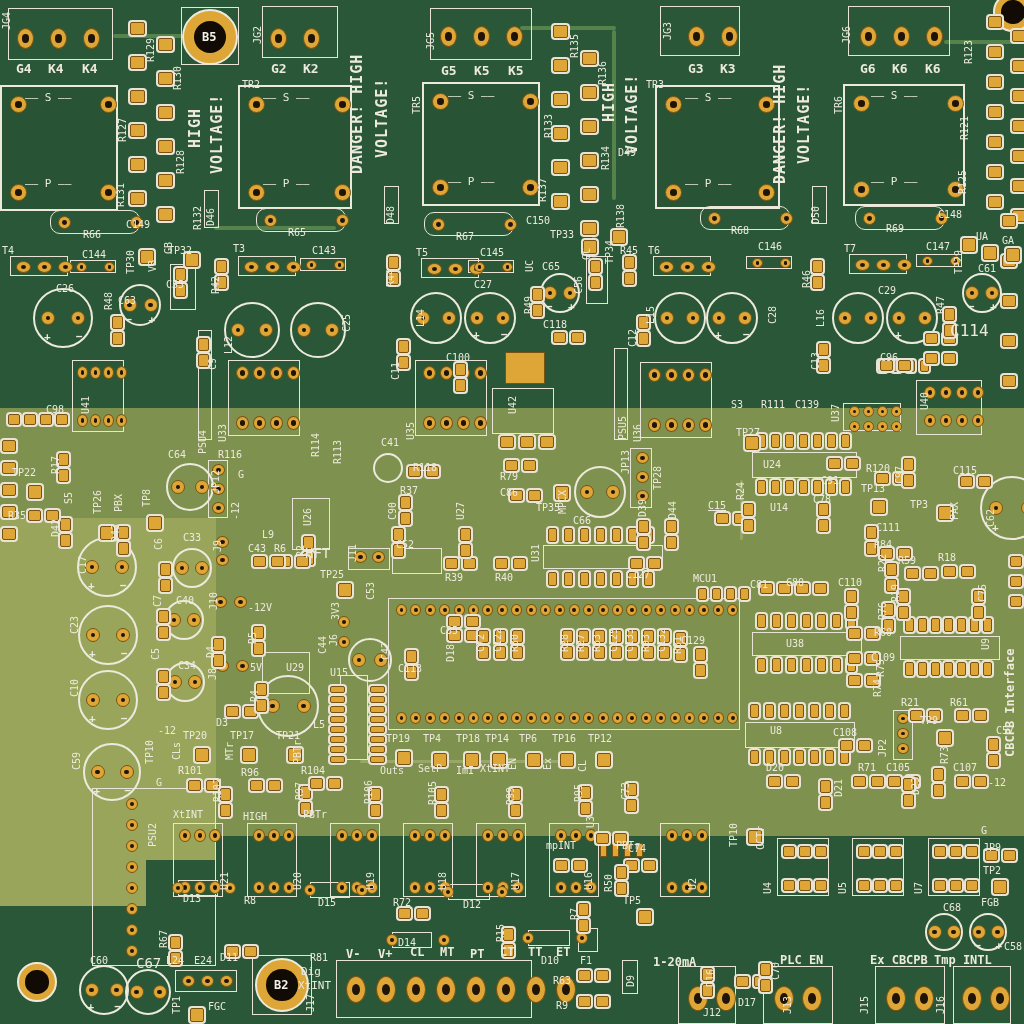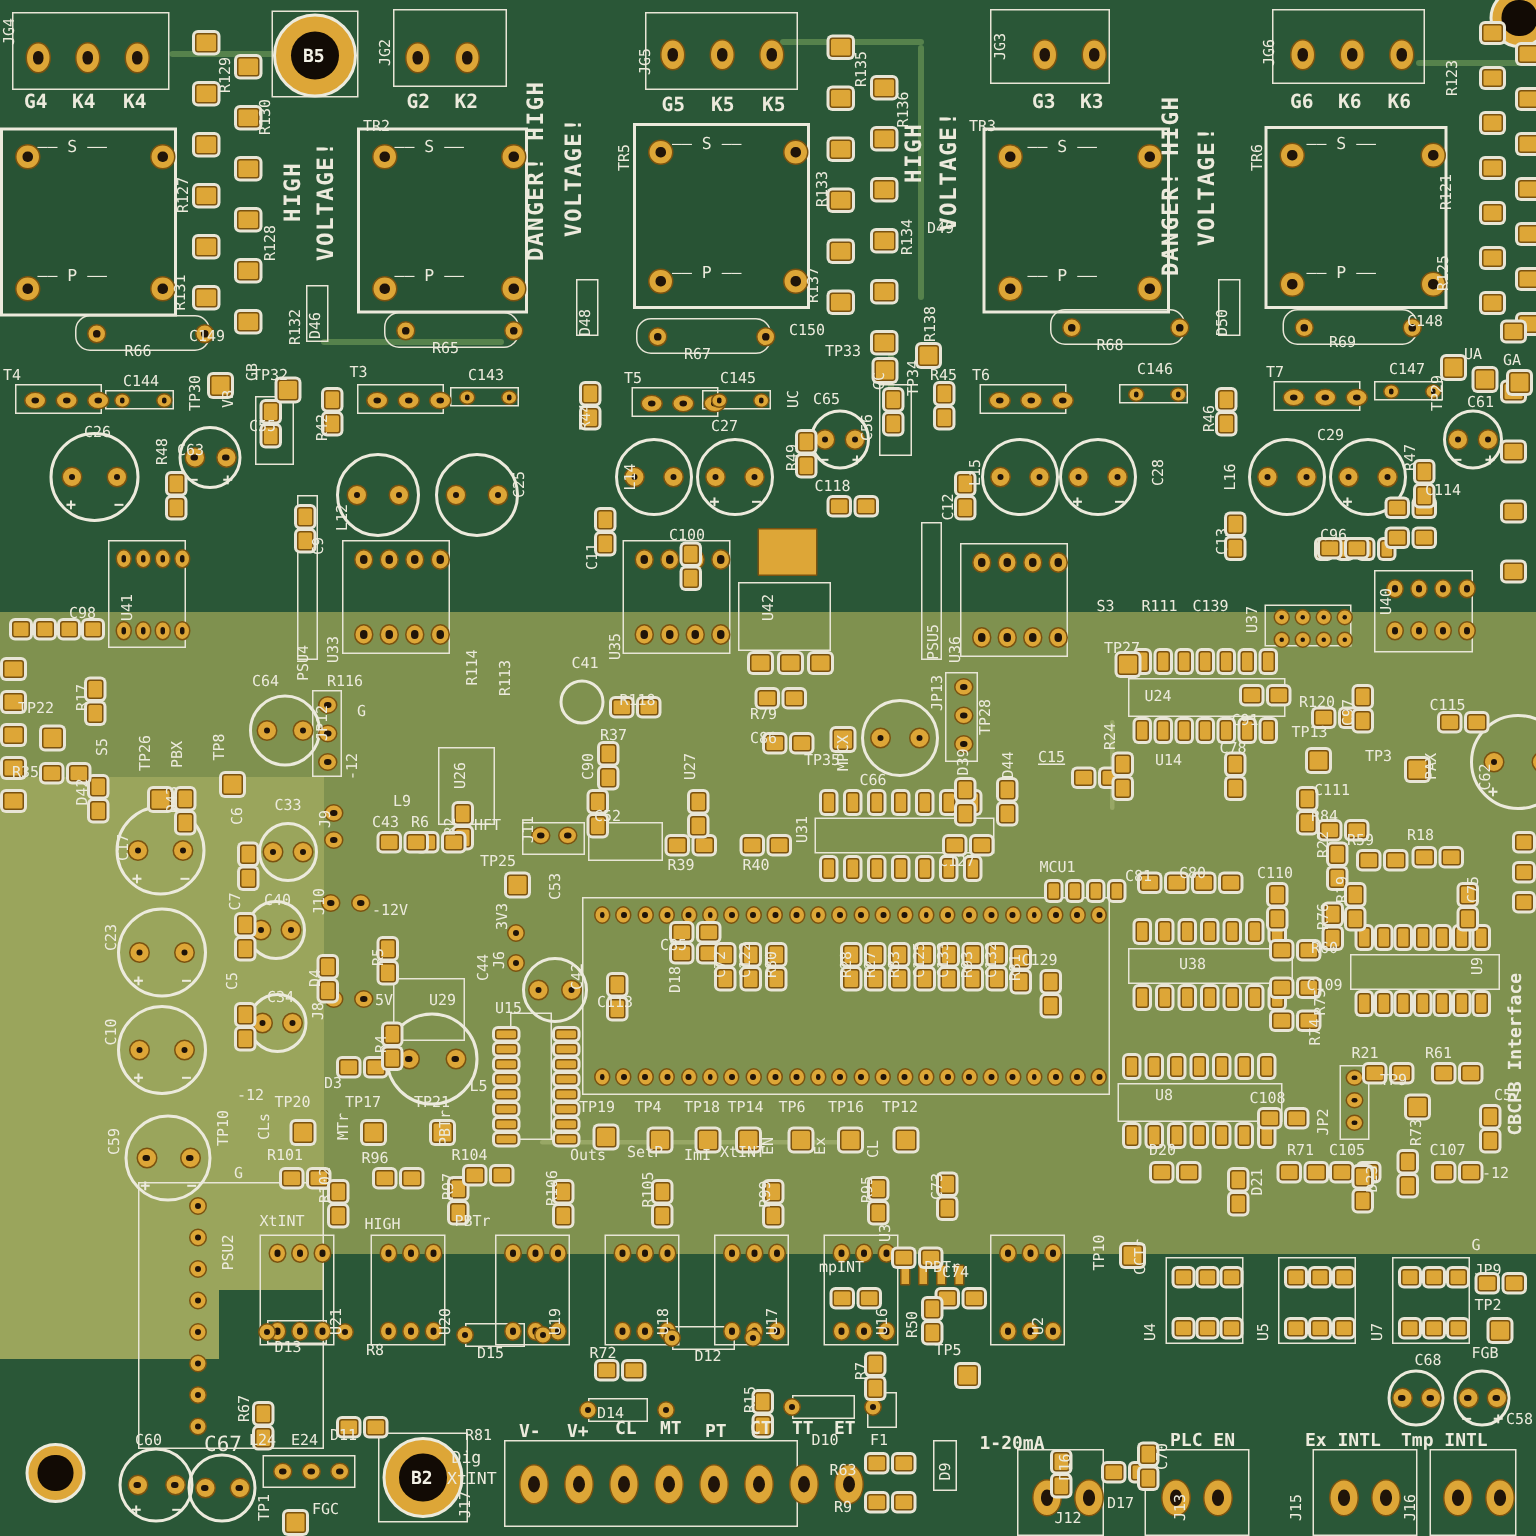--- a/index.html
+++ b/index.html
@@ -1676,21 +1676,21 @@
     <div class="lbl v" style="left: 416px; top: 327px; font-size: 10px;">L14</div>
     <div class="lbl" style="left: 474px; top: 280px; font-size: 10px;">C27</div>
     <div class="lbl v" style="left: 524px; top: 314px; font-size: 10px;">R49</div>
     <div class="lbl" style="left: 542px; top: 262px; font-size: 10px;">C65</div>
     <div class="lbl" style="left: 543px; top: 320px; font-size: 10px;">C118</div>
     <div class="lbl v" style="left: 628px; top: 347px; font-size: 10px;">C12</div>
     <div class="lbl v" style="left: 646px; top: 324px; font-size: 10px;">L15</div>
     <div class="lbl v" style="left: 768px; top: 324px; font-size: 10px;">C28</div>
     <div class="lbl v" style="left: 816px; top: 327px; font-size: 10px;">L16</div>
     <div class="lbl" style="left: 878px; top: 286px; font-size: 10px;">C29</div>
-    <div class="lbl" style="left: 950px; top: 323px; font-size: 10px;">C114</div>
+    <div class="lbl" style="left: 950px; top: 323px; font-size: 16px;">C114</div>
     <div class="lbl" style="left: 880px; top: 353px; font-size: 10px;">C96</div>
     <div class="lbl v" style="left: 208px; top: 370px; font-size: 10px;">C9</div>
     <div class="lbl v" style="left: 391px; top: 380px; font-size: 10px;">C11</div>
     <div class="lbl v" style="left: 811px; top: 370px; font-size: 10px;">C13</div>
     <div class="lbl" style="left: 46px; top: 405px; font-size: 10px;">C98</div>
     <div class="lbl" style="left: 446px; top: 353px; font-size: 10px;">C100</div>
     <div class="lbl v" style="left: 198px; top: 454px; font-size: 10px;">PSU4</div>
     <div class="lbl v" style="left: 218px; top: 442px; font-size: 10px;">U33</div>
     <div class="lbl v" style="left: 406px; top: 440px; font-size: 10px;">U35</div>
     <div class="lbl v" style="left: 633px; top: 442px; font-size: 10px;">U36</div>
@@ -1720,21 +1720,21 @@
     <div class="lbl v" style="left: 231px; top: 520px; font-size: 10px;">-12</div>
     <div class="lbl" style="left: 262px; top: 530px; font-size: 10px;">L9</div>
     <div class="lbl v" style="left: 303px; top: 526px; font-size: 10px;">U26</div>
     <div class="lbl v" style="left: 78px; top: 574px; font-size: 10px;">C17</div>
     <div class="lbl v" style="left: 154px; top: 550px; font-size: 10px;">C6</div>
     <div class="lbl" style="left: 183px; top: 533px; font-size: 10px;">C33</div>
     <div class="lbl v" style="left: 213px; top: 552px; font-size: 10px;">J9</div>
     <div class="lbl" style="left: 248px; top: 544px; font-size: 10px;">C43</div>
     <div class="lbl" style="left: 274px; top: 544px; font-size: 10px;">R6</div>
     <div class="lbl v" style="left: 296px; top: 557px; font-size: 10px;">R2</div>
-    <div class="lbl" style="left: 316px; top: 546px; font-size: 10px;">HFT</div>
+    <div class="lbl" style="left: 305px; top: 546px; font-size: 14px;">HFT</div>
     <div class="lbl" style="left: 320px; top: 570px; font-size: 10px;">TP25</div>
     <div class="lbl v" style="left: 153px; top: 607px; font-size: 10px;">C7</div>
     <div class="lbl" style="left: 176px; top: 596px; font-size: 10px;">C40</div>
     <div class="lbl v" style="left: 209px; top: 610px; font-size: 10px;">J10</div>
     <div class="lbl" style="left: 248px; top: 603px; font-size: 10px;">-12V</div>
     <div class="lbl v" style="left: 248px; top: 644px; font-size: 10px;">R5</div>
     <div class="lbl v" style="left: 206px; top: 658px; font-size: 10px;">D4</div>
     <div class="lbl" style="left: 178px; top: 661px; font-size: 10px;">C34</div>
     <div class="lbl v" style="left: 208px; top: 680px; font-size: 10px;">J8</div>
     <div class="lbl" style="left: 250px; top: 663px; font-size: 10px;">5V</div>
@@ -1791,21 +1791,21 @@
     <div class="lbl" style="left: 495px; top: 573px; font-size: 10px;">R40</div>
     <div class="lbl v" style="left: 531px; top: 562px; font-size: 10px;">U31</div>
     <div class="lbl" style="left: 626px; top: 570px; font-size: 10px;">C127</div>
     <div class="lbl" style="left: 693px; top: 574px; font-size: 10px;">MCU1</div>
     <div class="lbl" style="left: 750px; top: 580px; font-size: 10px;">C81</div>
     <div class="lbl" style="left: 786px; top: 578px; font-size: 10px;">C80</div>
     <div class="lbl" style="left: 838px; top: 578px; font-size: 10px;">C110</div>
     <div class="lbl" style="left: 736px; top: 428px; font-size: 10px;">TP27</div>
     <div class="lbl" style="left: 763px; top: 460px; font-size: 10px;">U24</div>
     <div class="lbl v" style="left: 736px; top: 500px; font-size: 10px;">R24</div>
-    <div class="lbl" style="left: 692px; top: 501px; font-size: 10px; text-decoration: underline;">C15</div>
+    <div class="lbl" style="left: 708px; top: 501px; font-size: 10px; text-decoration: underline;">C15</div>
     <div class="lbl" style="left: 770px; top: 503px; font-size: 10px;">U14</div>
     <div class="lbl" style="left: 821px; top: 476px; font-size: 10px;">C91</div>
     <div class="lbl" style="left: 866px; top: 464px; font-size: 10px;">R120</div>
     <div class="lbl" style="left: 861px; top: 484px; font-size: 10px;">TP13</div>
     <div class="lbl v" style="left: 895px; top: 484px; font-size: 10px;">C97</div>
     <div class="lbl" style="left: 910px; top: 500px; font-size: 10px;">TP3</div>
     <div class="lbl v" style="left: 950px; top: 520px; font-size: 10px;">PAX</div>
     <div class="lbl" style="left: 953px; top: 466px; font-size: 10px;">C115</div>
     <div class="lbl v" style="left: 986px; top: 527px; font-size: 10px;">C62</div>
     <div class="lbl" style="left: 813px; top: 495px; font-size: 10px;">C78</div>
@@ -1923,21 +1923,21 @@
     <div class="lbl" style="left: 500px; top: 946px; font-size: 12px; font-weight: bold;">CT</div>
     <div class="lbl" style="left: 528px; top: 946px; font-size: 12px; font-weight: bold;">TT</div>
     <div class="lbl" style="left: 556px; top: 946px; font-size: 12px; font-weight: bold;">ET</div>
     <div class="lbl" style="left: 653px; top: 956px; font-size: 12px; font-weight: bold;">1-20mA</div>
     <div class="lbl" style="left: 703px; top: 1008px; font-size: 10px;">J12</div>
     <div class="lbl v" style="left: 706px; top: 987px; font-size: 10px;">D16</div>
     <div class="lbl" style="left: 738px; top: 998px; font-size: 10px;">D17</div>
     <div class="lbl v" style="left: 771px; top: 980px; font-size: 10px;">C70</div>
     <div class="lbl" style="left: 780px; top: 954px; font-size: 12px; font-weight: bold;">PLC EN</div>
     <div class="lbl v" style="left: 783px; top: 1014px; font-size: 10px;">J13</div>
-    <div class="lbl" style="left: 870px; top: 954px; font-size: 12px; font-weight: bold;">Ex INTL</div>
+    <div class="lbl" style="left: 870px; top: 954px; font-size: 12px; font-weight: bold;">Ex CBCPB</div>
     <div class="lbl v" style="left: 860px; top: 1014px; font-size: 10px;">J15</div>
     <div class="lbl" style="left: 934px; top: 954px; font-size: 12px; font-weight: bold;">Tmp INTL</div>
     <div class="lbl v" style="left: 936px; top: 1014px; font-size: 10px;">J16</div>
     <div class="lbl" style="left: 981px; top: 826px; font-size: 10px;">G</div>
     <div class="lbl" style="left: 983px; top: 843px; font-size: 10px;">JP9</div>
     <div class="lbl" style="left: 983px; top: 866px; font-size: 10px;">TP2</div>
     <div class="lbl" style="left: 981px; top: 898px; font-size: 10px;">FGB</div>
     <div class="lbl" style="left: 943px; top: 903px; font-size: 10px;">C68</div>
     <div class="lbl" style="left: 1004px; top: 942px; font-size: 10px;">C58</div>
   </div>

